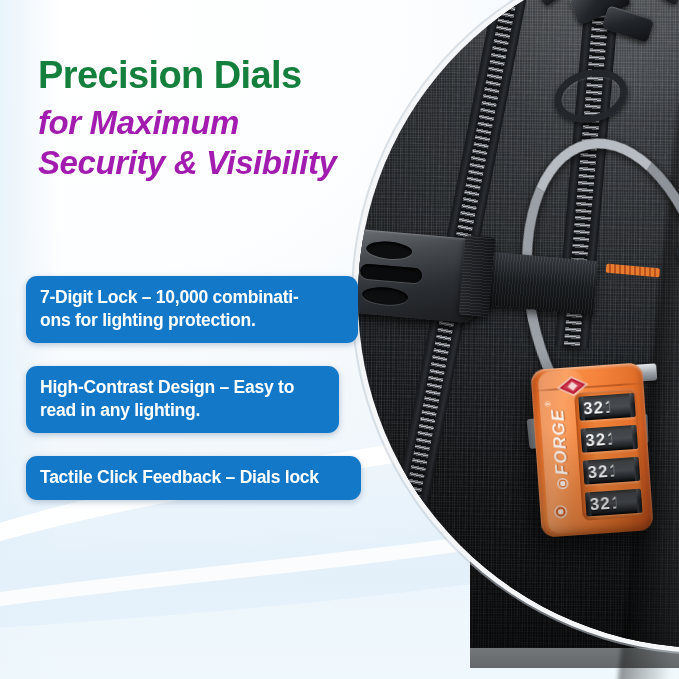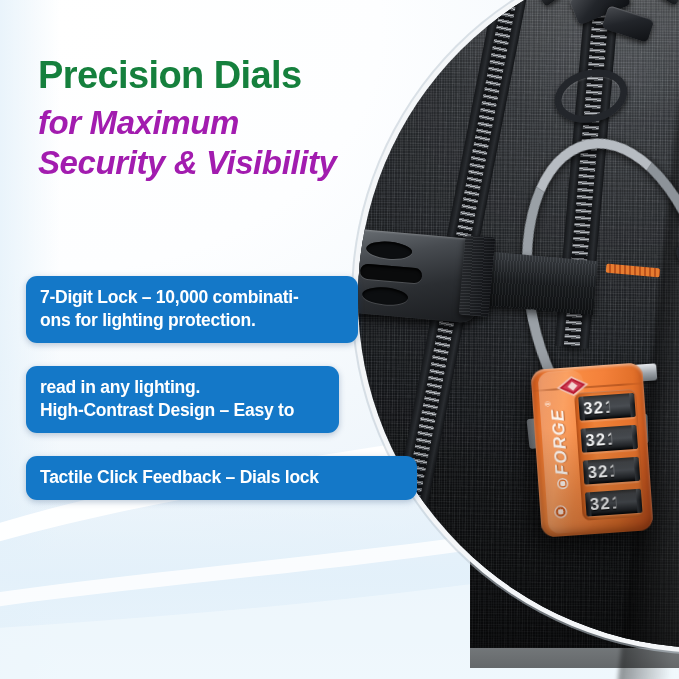--- a/index.html
+++ b/index.html
@@ -389,21 +389,21 @@
     border-radius:11px;
     font-size:17.5px;
     font-weight:bold;
     line-height:1.32;
     padding:10px 14px 11px 14px;
     box-shadow:0 2px 6px rgba(20,60,110,.28);
     letter-spacing:-.25px;
   }
   #callout1 { left:26px; top:276px; width:332px; }
   #callout2 { left:26px; top:366px; width:313px; }
-  #callout3 { left:26px; top:456px; width:391px; }
+  #callout3 { left:26px; top:456px; width:335px; }
   .callout .ln { display:block; }
 </style>
 </head>
 <body>
 
 <div id="stage">
 
   <div class="bg-base"></div>
   <div class="bg-tint-bottom"></div>
   <div class="bg-tint-left"></div>
@@ -535,21 +535,21 @@
     <div class="h-line2">for Maximum</div>
     <div class="h-line3">Security &amp; Visibility</div>
   </div>
 
   <div class="callout" id="callout1">
     <span class="ln">7-Digit Lock – 10,000 combinati-</span>
     <span class="ln">ons for lighting protection.</span>
   </div>
 
   <div class="callout" id="callout2">
+    <span class="ln">High-Contrast Design – Easy to</span>
     <span class="ln">read in any lighting.</span>
-    <span class="ln">High-Contrast Design – Easy to</span>
   </div>
 
   <div class="callout" id="callout3">
     <span class="ln">Tactile Click Feedback – Dials lock</span>
   </div>
 
 </div>
 
 </body></html>

